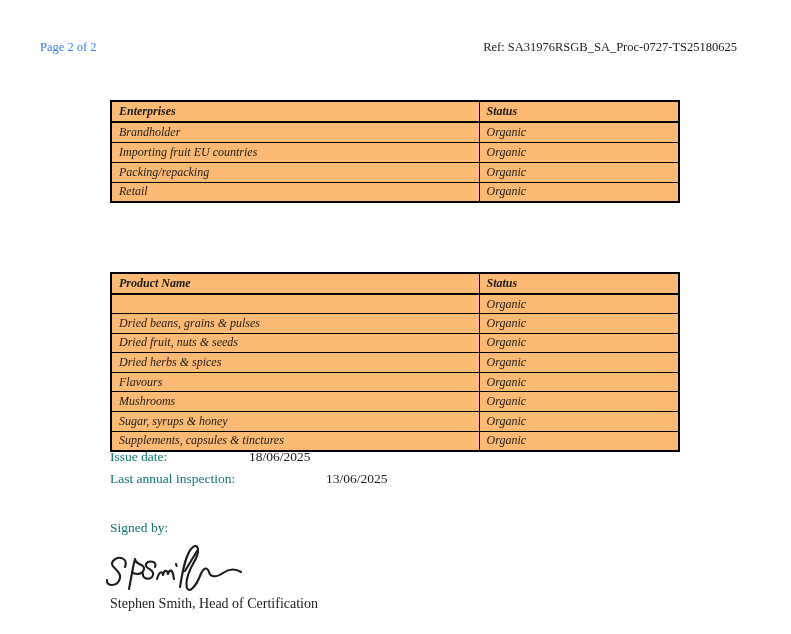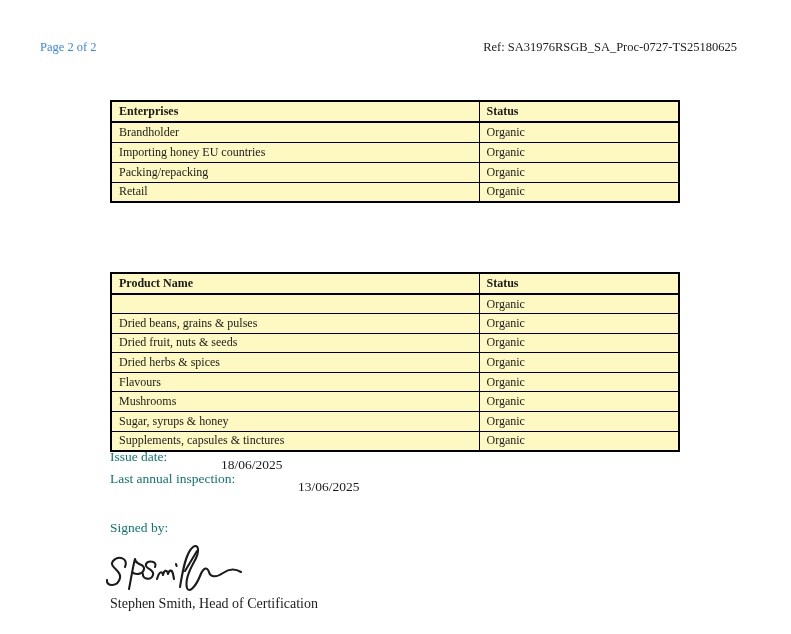--- a/index.html
+++ b/index.html
@@ -21,21 +21,22 @@
     position: absolute; right: 54px; top: 40px;
     font-size: 12.5px; color: #222;
   }
 
   table.tbl {
     position: absolute; left: 110px;
     width: 568px;
     border-collapse: collapse;
     table-layout: fixed;
     border: 2px solid #000;
-    background: #fef9c3;
+    background: #fdba74;
+    font-style: italic;
   }
   table.tbl-enterprises { top: 100px; }
   table.tbl-products    { top: 224px; margin-top: 48px; }
 
   table.tbl col.c1 { width: 368px; }
   table.tbl col.c2 { width: 200px; }
 
   table.tbl th, table.tbl td {
     border: 1px solid #000;
     font-size: 12px;
@@ -54,21 +55,21 @@
   table.tbl-enterprises td { height: 20px; }
   table.tbl-products td    { height: 19.6px; }
 
   .meta-line {
     position: absolute; left: 110px;
     font-size: 13.5px; width: 400px; height: 18px;
   }
   .line-issue { top: 449px; }
   .line-inspection { top: 471px; }
   .bold { font-weight: normal; color: #0f766e; }
-  .meta-line .val { position: absolute; top: 8px; color: #1c1c1c; }
+  .meta-line .val { position: absolute; top: 0; color: #1c1c1c; margin-left: 28px; }
   .val-issue { left: 111px; }
   .val-insp  { left: 188px; }
 
   .signed-by {
     position: absolute; left: 110px; top: 520px;
     font-size: 13.5px;
   }
   .signature-svg {
     position: absolute; left: 102px; top: 536px;
     width: 150px; height: 62px;
@@ -96,21 +97,21 @@
         <th>Enterprises</th>
         <th>Status</th>
       </tr>
     </thead>
     <tbody>
       <tr>
         <td>Brandholder</td>
         <td>Organic</td>
       </tr>
       <tr>
-        <td>Importing honey EU countries</td>
+        <td>Importing fruit EU countries</td>
         <td>Organic</td>
       </tr>
       <tr>
         <td>Packing/repacking</td>
         <td>Organic</td>
       </tr>
       <tr>
         <td>Retail</td>
         <td>Organic</td>
       </tr>

